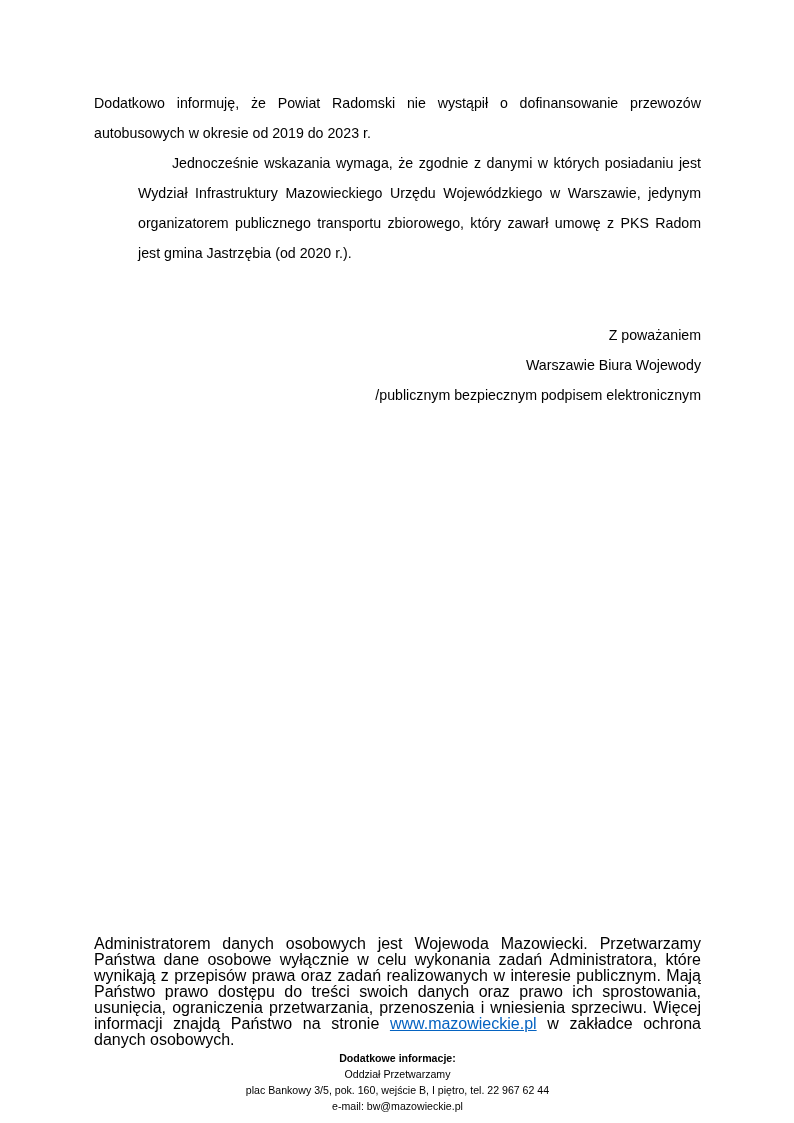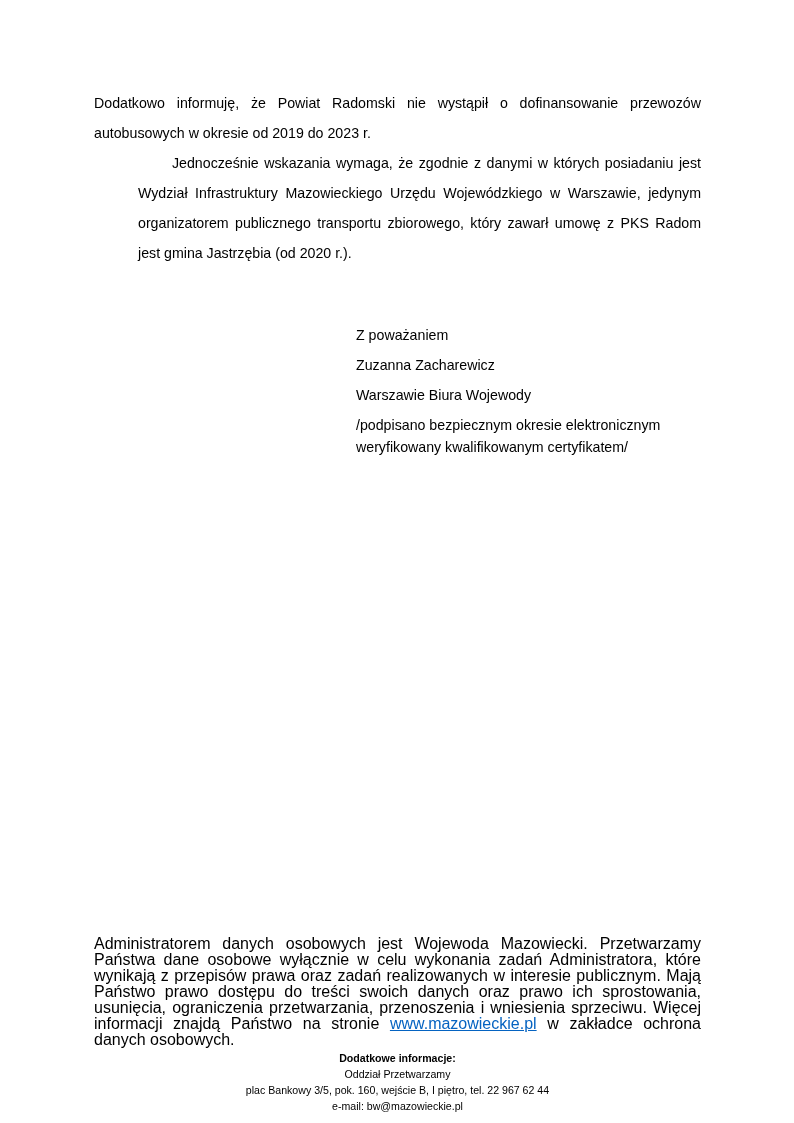--- a/index.html
+++ b/index.html
@@ -31,21 +31,21 @@
   }
   .para.indented {
     text-indent: 34px;
     margin-left: 44px;
   }
   .signature {
     position: absolute;
     top: 320px;
     left: 356px;
     width: 345px;
-    text-align: left;
+    text-align: right;
     font-size: 14.2px;
     line-height: 30px;
     color: #000000;
   }
   .signature .esign {
     line-height: 22px;
     margin-top: 4px;
   }
   .page-footer {
     position: absolute;
@@ -79,25 +79,23 @@
 
 <div class="page">
 
   <div class="letter-body">
     <p class="para">Dodatkowo informuję, że Powiat Radomski nie wystąpił o dofinansowanie przewozów autobusowych w okresie od 2019 do 2023 r.</p>
     <p class="para indented">Jednocześnie wskazania wymaga, że zgodnie z danymi w których posiadaniu jest Wydział Infrastruktury Mazowieckiego Urzędu Wojewódzkiego w Warszawie, jedynym organizatorem publicznego transportu zbiorowego, który zawarł umowę z PKS Radom jest gmina Jastrzębia (od 2020 r.).</p>
   </div>
 
   <div class="signature">
     <div>Z poważaniem</div>
-    <div>Zuzanna Zacharewicz</div>
     <div>Warszawie Biura Wojewody</div>
     <div class="esign">
-      <div>/podpisano bezpiecznym okresie elektronicznym</div>
-      <div>weryfikowany kwalifikowanym certyfikatem/</div>
+      <div>/publicznym bezpiecznym podpisem elektronicznym</div>
     </div>
   </div>
 
   <div class="page-footer">
     <p class="rodo"><span>Administratorem danych osobowych jest Wojewoda Mazowiecki. Przetwarzamy Państwa dane osobowe wyłącznie w celu wykonania zadań Administratora, które wynikają z przepisów prawa oraz zadań realizowanych w interesie publicznym. Mają Państwo prawo dostępu do treści swoich danych oraz prawo ich sprostowania, usunięcia, ograniczenia przetwarzania, przenoszenia i wniesienia sprzeciwu. Więcej informacji znajdą Państwo na stronie </span><a href="#" style="color: rgb(5, 99, 193);">www.mazowieckie.pl</a><span> w zakładce ochrona danych osobowych.</span></p>
 
     <div class="contact">
       <div class="heading">Dodatkowe informacje:</div>
       <div>Oddział Przetwarzamy</div>
       <div>plac Bankowy 3/5, pok. 160, wejście B, I piętro, tel. 22 967 62 44</div>

